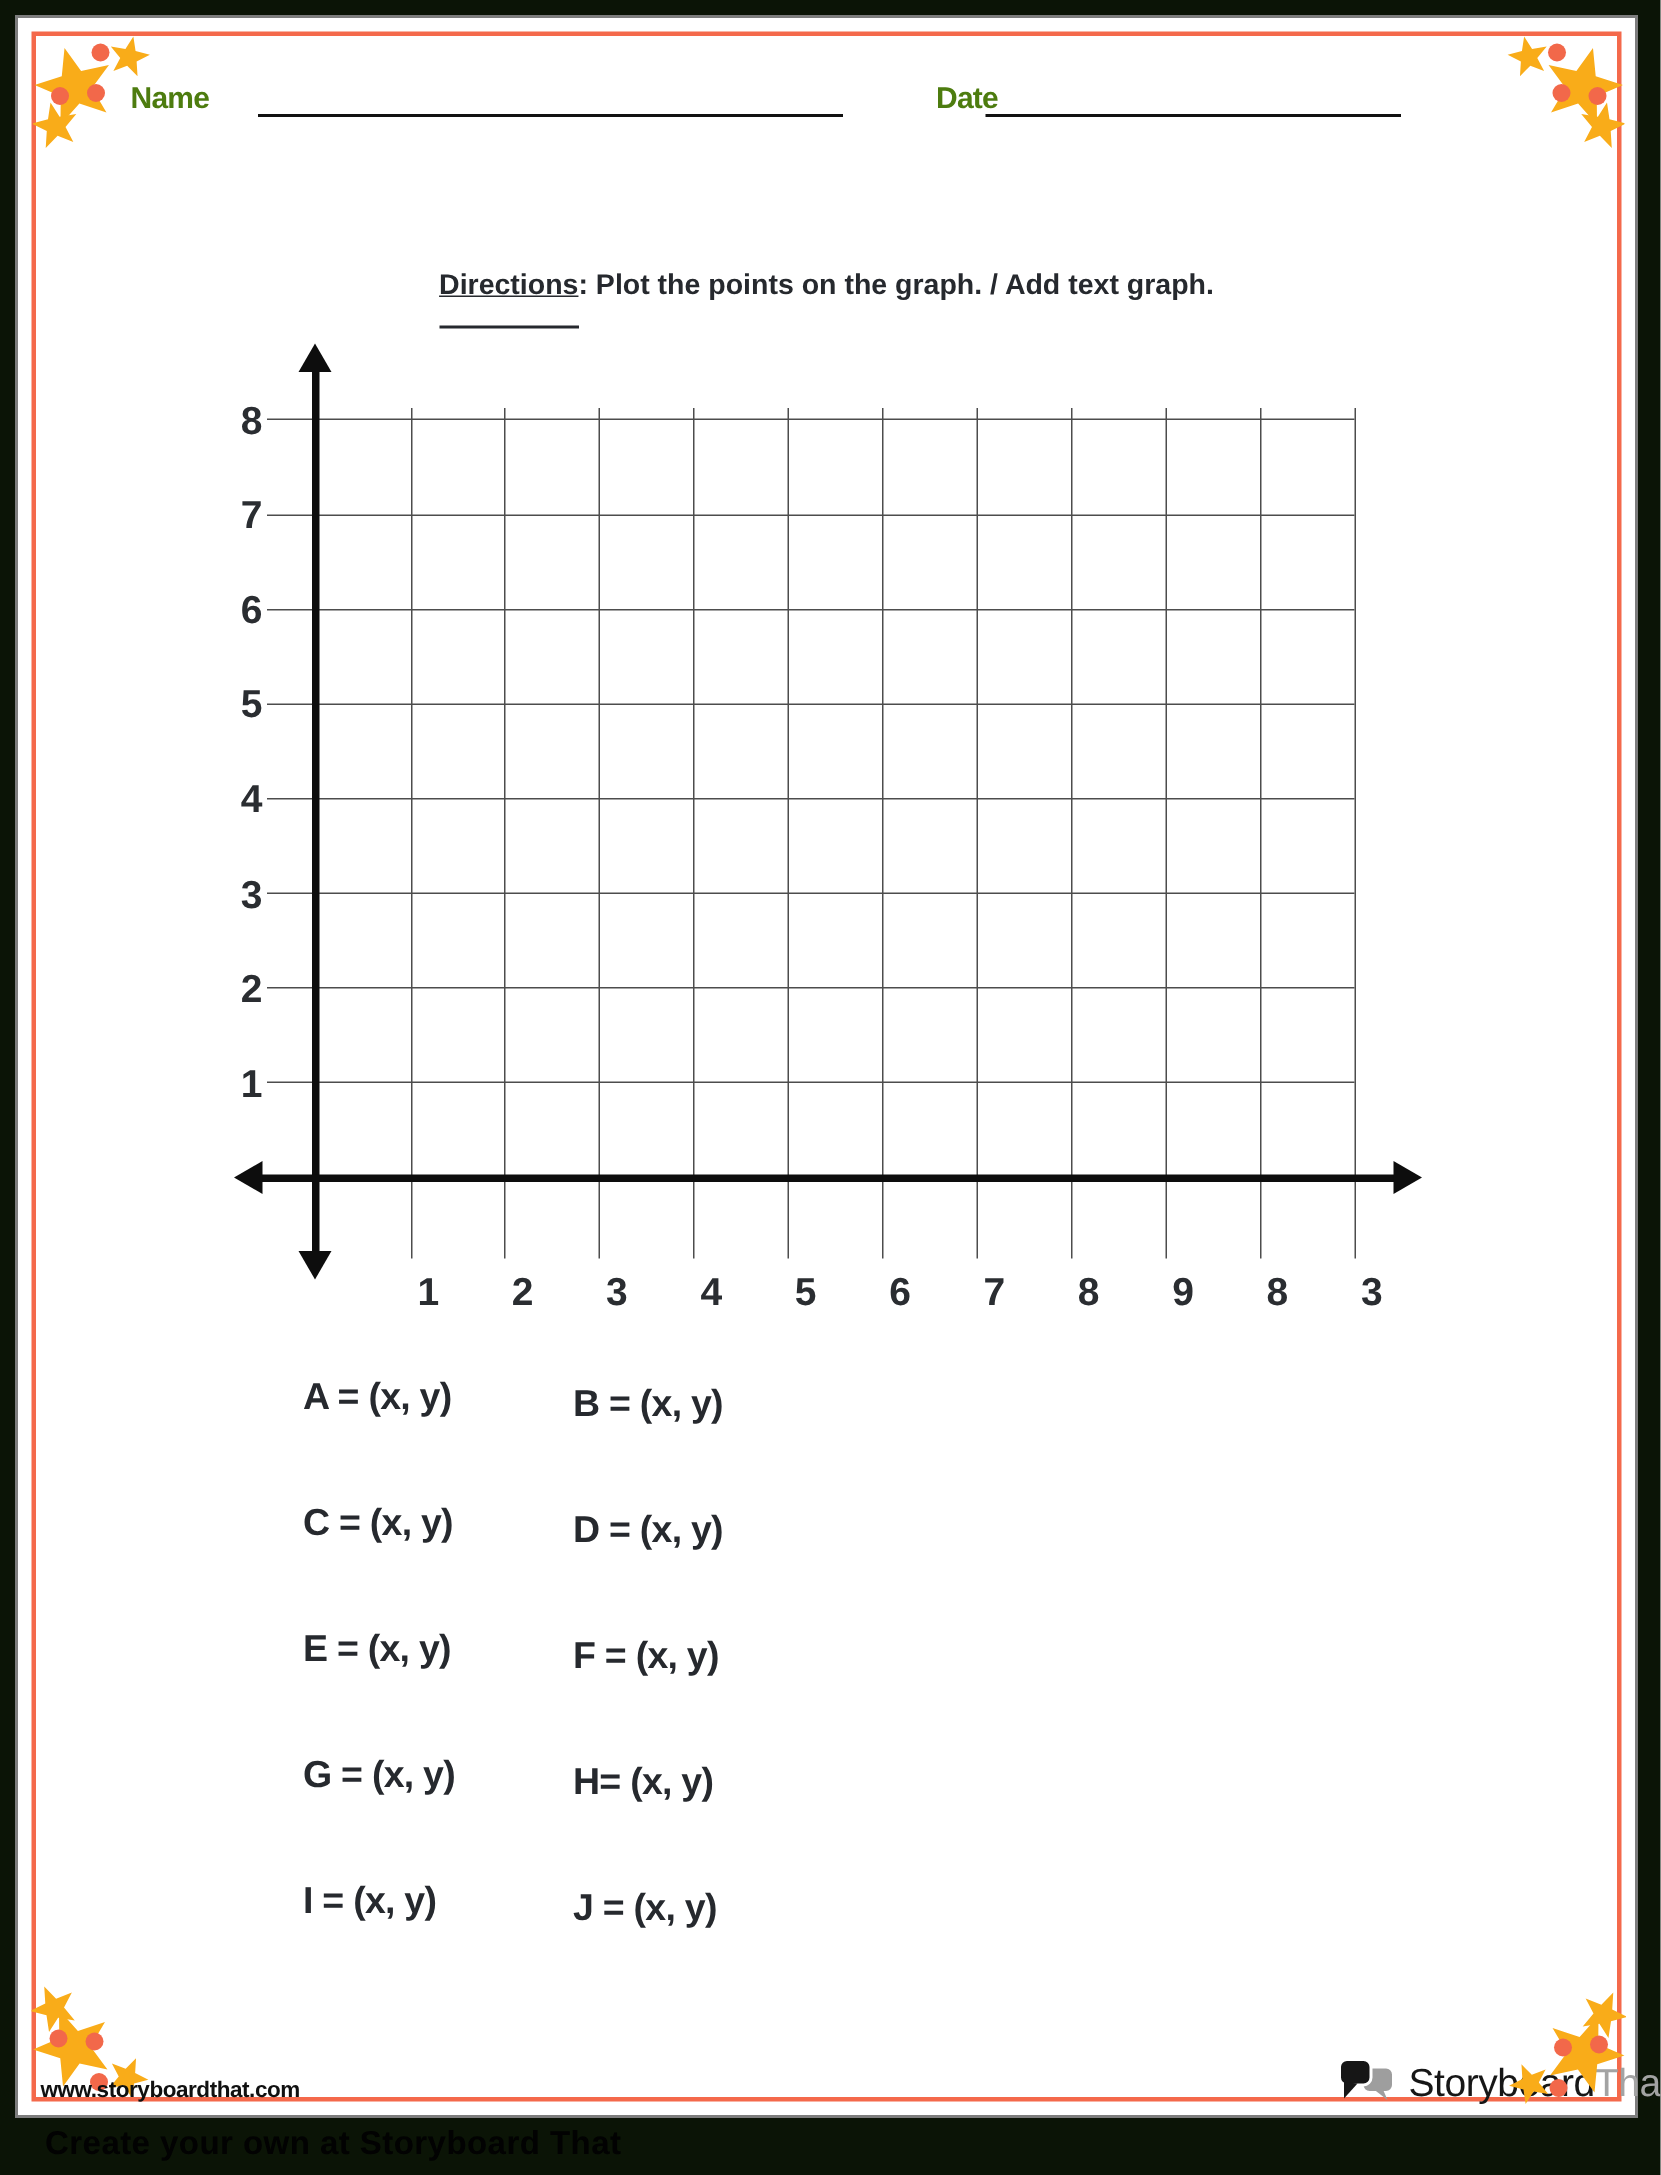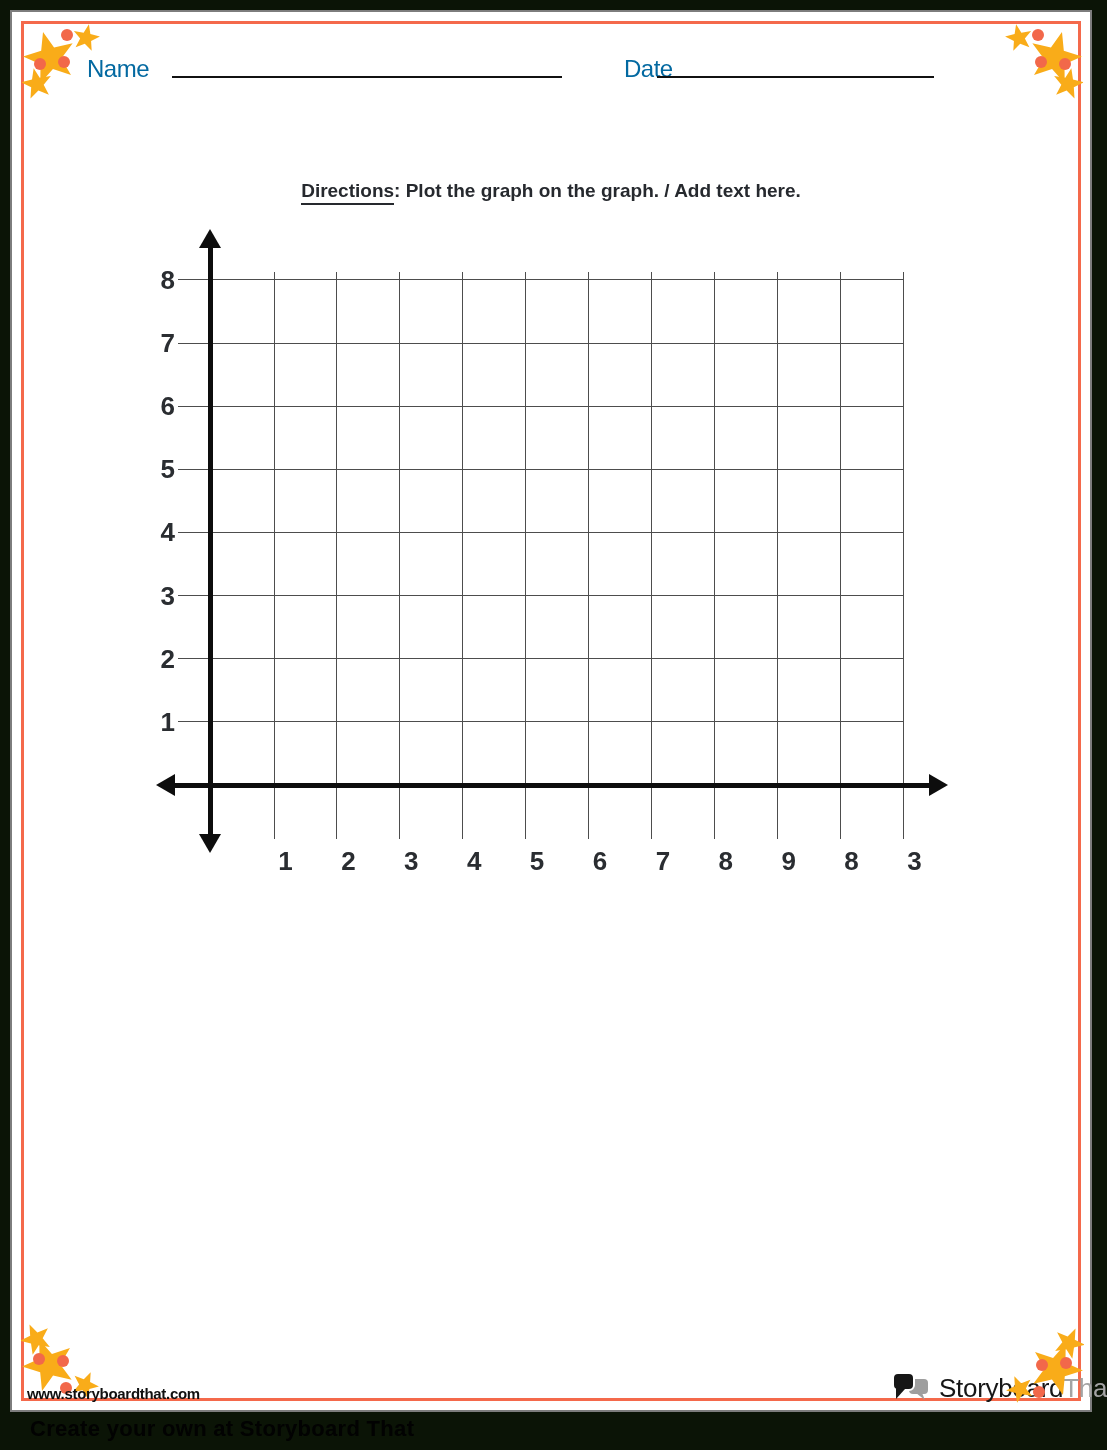--- a/index.html
+++ b/index.html
@@ -16,35 +16,35 @@
     position:absolute;inset:9px;border:3px solid #F4694B;z-index:1;
   }
   
   .cluster{position:absolute;width:100px;height:100px;z-index:5;}
   .cluster.tl{left:10px;top:12px;}
   .cluster.tr{right:7px;top:12px;transform:scaleX(-1);}
   .cluster.bl{left:9px;bottom:11px;transform:scaleY(-1);}
   .cluster.br{right:6px;bottom:7px;transform:scale(-1,-1);}
   
   .hd-label{
-    position:absolute;font-weight:normal;font-size:24px;color:#0369a1;
+    position:absolute;font-weight:bold;font-size:20px;color:#4d7c0f;
     letter-spacing:-0.5px;z-index:2;
   }
   .hd-line{position:absolute;height:2px;background:#111;z-index:2;}
   
   .title{
     position:absolute;left:0;top:104px;width:100%;text-align:center;
     font-size:41px;font-weight:bold;color:#262626;letter-spacing:-1.5px;
     margin:0;z-index:2;
   }
   .directions{
     position:absolute;left:0;top:168px;width:100%;text-align:center;
     font-size:19px;font-weight:bold;color:#26292E;z-index:2;
   }
-  .dir-underline{border-bottom:2.5px solid #26292E;padding-bottom:2px;}
+  .dir-underline{border-bottom:2.5px solid #26292E;padding-bottom:16px;text-decoration:underline;}
   
   .grid{position:absolute;inset:0;z-index:2;}
   .hline{position:absolute;height:1px;background:#4d4d4d;}
   .vline{position:absolute;width:1px;background:#4d4d4d;}
   .ytick{
     position:absolute;width:44px;height:32px;line-height:32px;text-align:right;
     font-size:26px;font-weight:bold;color:#2A2D31;letter-spacing:-1px;
   }
   .xtick{
     position:absolute;width:40px;height:30px;line-height:30px;text-align:center;
@@ -125,21 +125,21 @@
     <circle cx="42" cy="38" r="6" fill="#F2684A"></circle>
     <circle cx="18" cy="40" r="6" fill="#F2684A"></circle>
   </svg>
 
   <div class="hd-label" style="left:75px;top:43px;">Name</div>
   <div class="hd-line" style="left:160px;top:64px;width:390px;"></div>
   <div class="hd-label" style="left:612px;top:43px;">Date</div>
   <div class="hd-line" style="left:645px;top:64px;width:277px;"></div>
 
   <div class="directions">
-    <span class="dir-underline">Directions</span><span>: Plot the graph on the graph. / Add text here.</span>
+    <span class="dir-underline">Directions</span><span>: Plot the points on the graph. / Add text graph.</span>
   </div>
 
   <div class="grid" id="grid-lines">
       <div class="hline" style="left: 166px; top: 267.38px; width: 725px;"></div>
       <div class="ytick" style="left: 118px; top: 251.88px;">8</div>
       <div class="hline" style="left: 166px; top: 330.52px; width: 725px;"></div>
       <div class="ytick" style="left: 118px; top: 315.02px;">7</div>
       <div class="hline" style="left: 166px; top: 393.66px; width: 725px;"></div>
       <div class="ytick" style="left: 118px; top: 378.16px;">6</div>
       <div class="hline" style="left: 166px; top: 456.8px; width: 725px;"></div>
@@ -175,20 +175,32 @@
       <div class="vline" style="left: 890.5px; top: 260px; height: 567px;"></div>
       <div class="xtick" style="left: 882px; top: 834px;">3</div>
     </div>
   <div class="axis axis-y"></div>
   <div class="axis axis-x"></div>
   <div class="arr arr-up"></div>
   <div class="arr arr-down"></div>
   <div class="arr arr-left"></div>
   <div class="arr arr-right"></div>
 
+  <div class="points" id="points-list">
+      <div class="point-item" style="left: 0px; top: 0px;">A = (x, y)</div>
+      <div class="point-item" style="left: 180px; top: 5px;">B = (x, y)</div>
+      <div class="point-item" style="left: 0px; top: 84px;">C = (x, y)</div>
+      <div class="point-item" style="left: 180px; top: 89px;">D = (x, y)</div>
+      <div class="point-item" style="left: 0px; top: 168px;">E = (x, y)</div>
+      <div class="point-item" style="left: 180px; top: 173px;">F = (x, y)</div>
+      <div class="point-item" style="left: 0px; top: 252px;">G = (x, y)</div>
+      <div class="point-item" style="left: 180px; top: 257px;">H= (x, y)</div>
+      <div class="point-item" style="left: 0px; top: 336px;">I = (x, y)</div>
+      <div class="point-item" style="left: 180px; top: 341px;">J = (x, y)</div>
+    </div>
 
   <div class="website">www.storyboardthat.com</div>
   <div class="logo">
     <svg width="40" height="34" viewBox="0 0 40 34">
       <g>
         <rect x="16" y="7" width="21" height="17" rx="5" fill="#9e9e9e" stroke="#ffffff" stroke-width="2"></rect>
         <path d="M30 22 L33 29 L24 22 Z" fill="#9e9e9e"></path>
         <rect x="1" y="2" width="21" height="17" rx="5" fill="#161616" stroke="#ffffff" stroke-width="2"></rect>
         <path d="M4 17 L4 28 L13 18 Z" fill="#161616"></path>
       </g>

